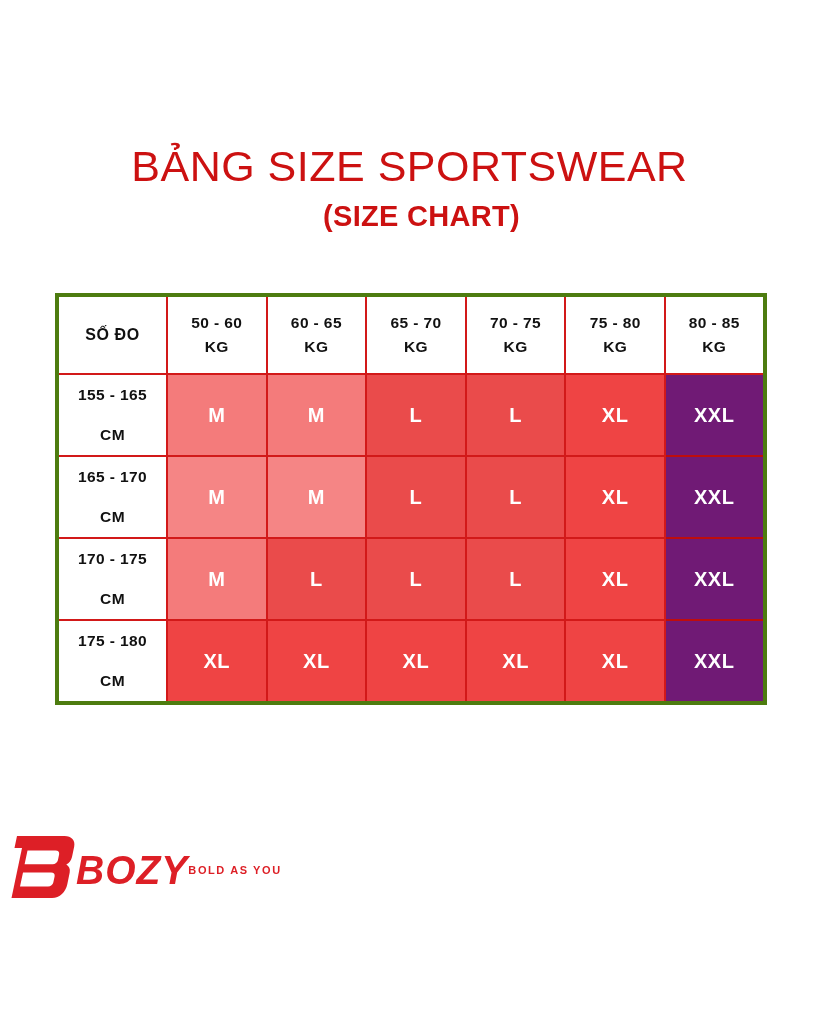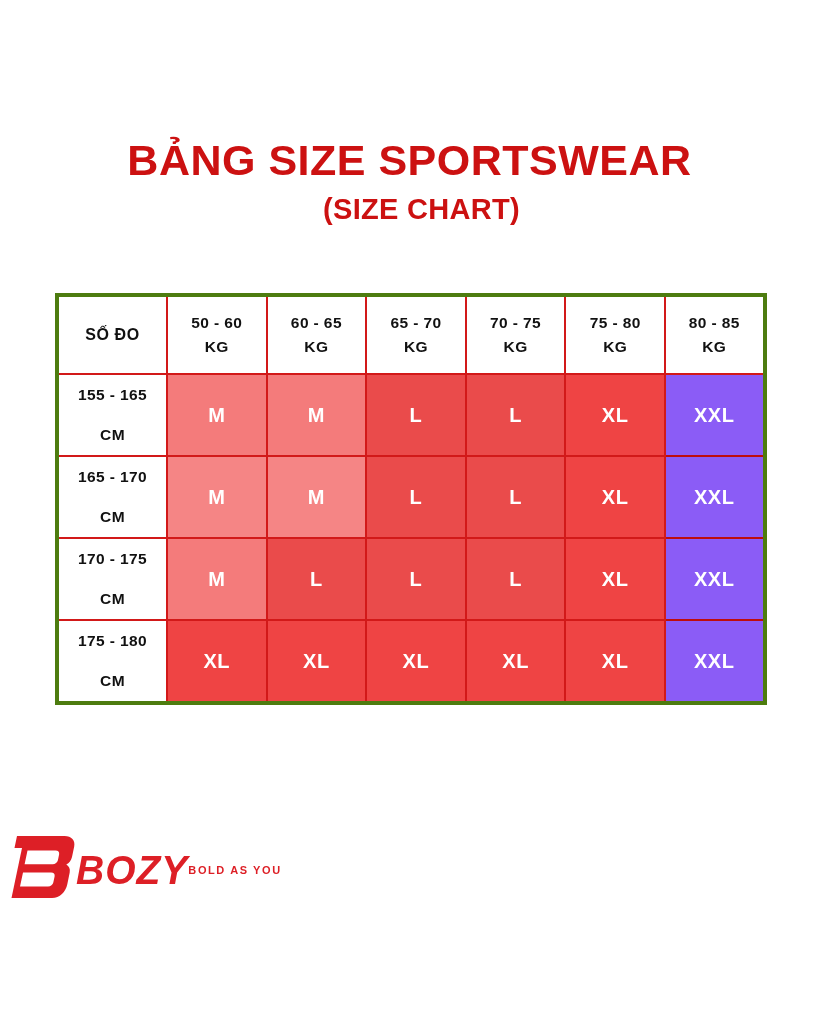--- a/index.html
+++ b/index.html
@@ -25,25 +25,25 @@
   }
 
   
   .title-block {
     width: 100%;
     text-align: center;
     margin-top: 131px;
   }
   .main-title {
     font-size: 43px;
-    font-weight: bold;
+    font-weight: normal;
     color: #CC1111;
     letter-spacing: 0.5px;
     line-height: 1.08;
-    margin: 6px;
+    margin: 12px;
     white-space: nowrap;
   }
   .sub-title {
     font-size: 29px;
     font-weight: bold;
     color: #CC1111;
     letter-spacing: 0.3px;
     margin: 11px 0 0 0;
     line-height: 1.05;
     padding-left: 24px;
@@ -108,21 +108,21 @@
     height: 80px;
     color: #ffffff;
     font-size: 20px;
     font-weight: bold;
     letter-spacing: 0.6px;
   }
   .cell.tier-m   { background: #F47B7B; }
   .cell.tier-m2  { background: #F58585; }
   .cell.tier-l   { background: #EA4B4B; }
   .cell.tier-xl  { background: #ef4444; }
-  .cell.tier-xxl { background: #8b5cf6; }
+  .cell.tier-xxl { background: #701a75; }
 
   
   .cell.tier-xxl { border-color: #BE0D0D; }
 
   
   .logo-block {
     position: absolute;
     left: 0;
     right: 0;
     top: 836px;

